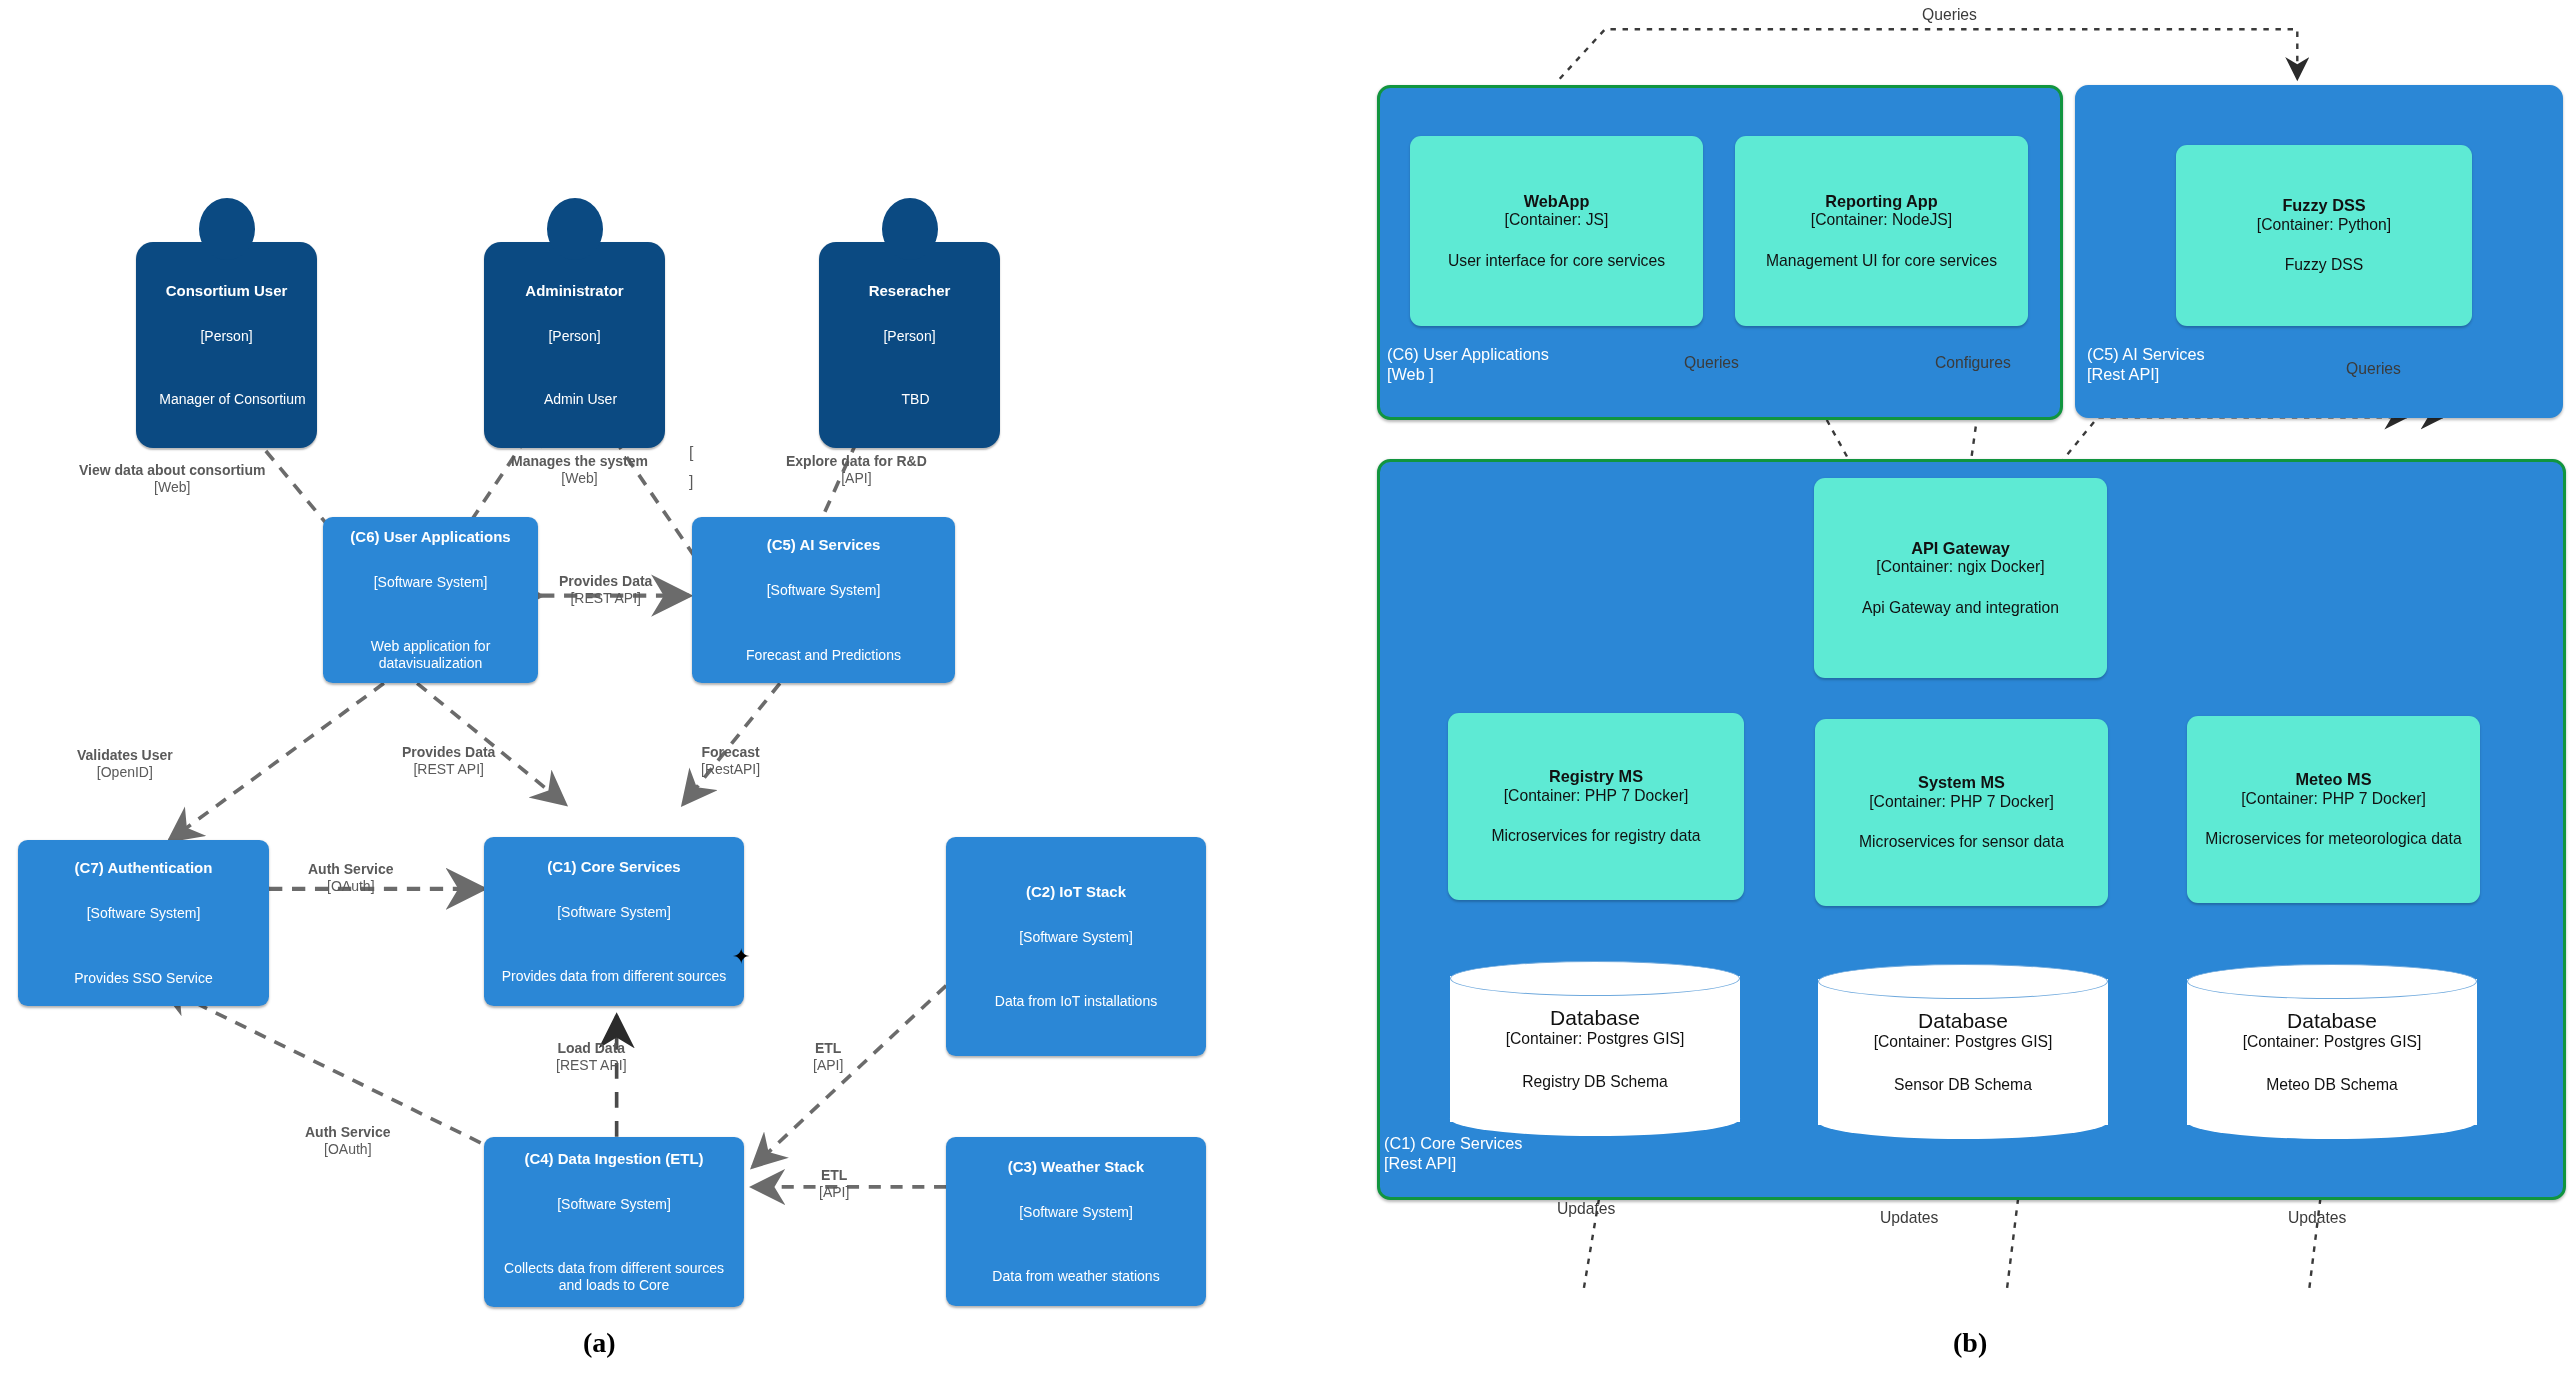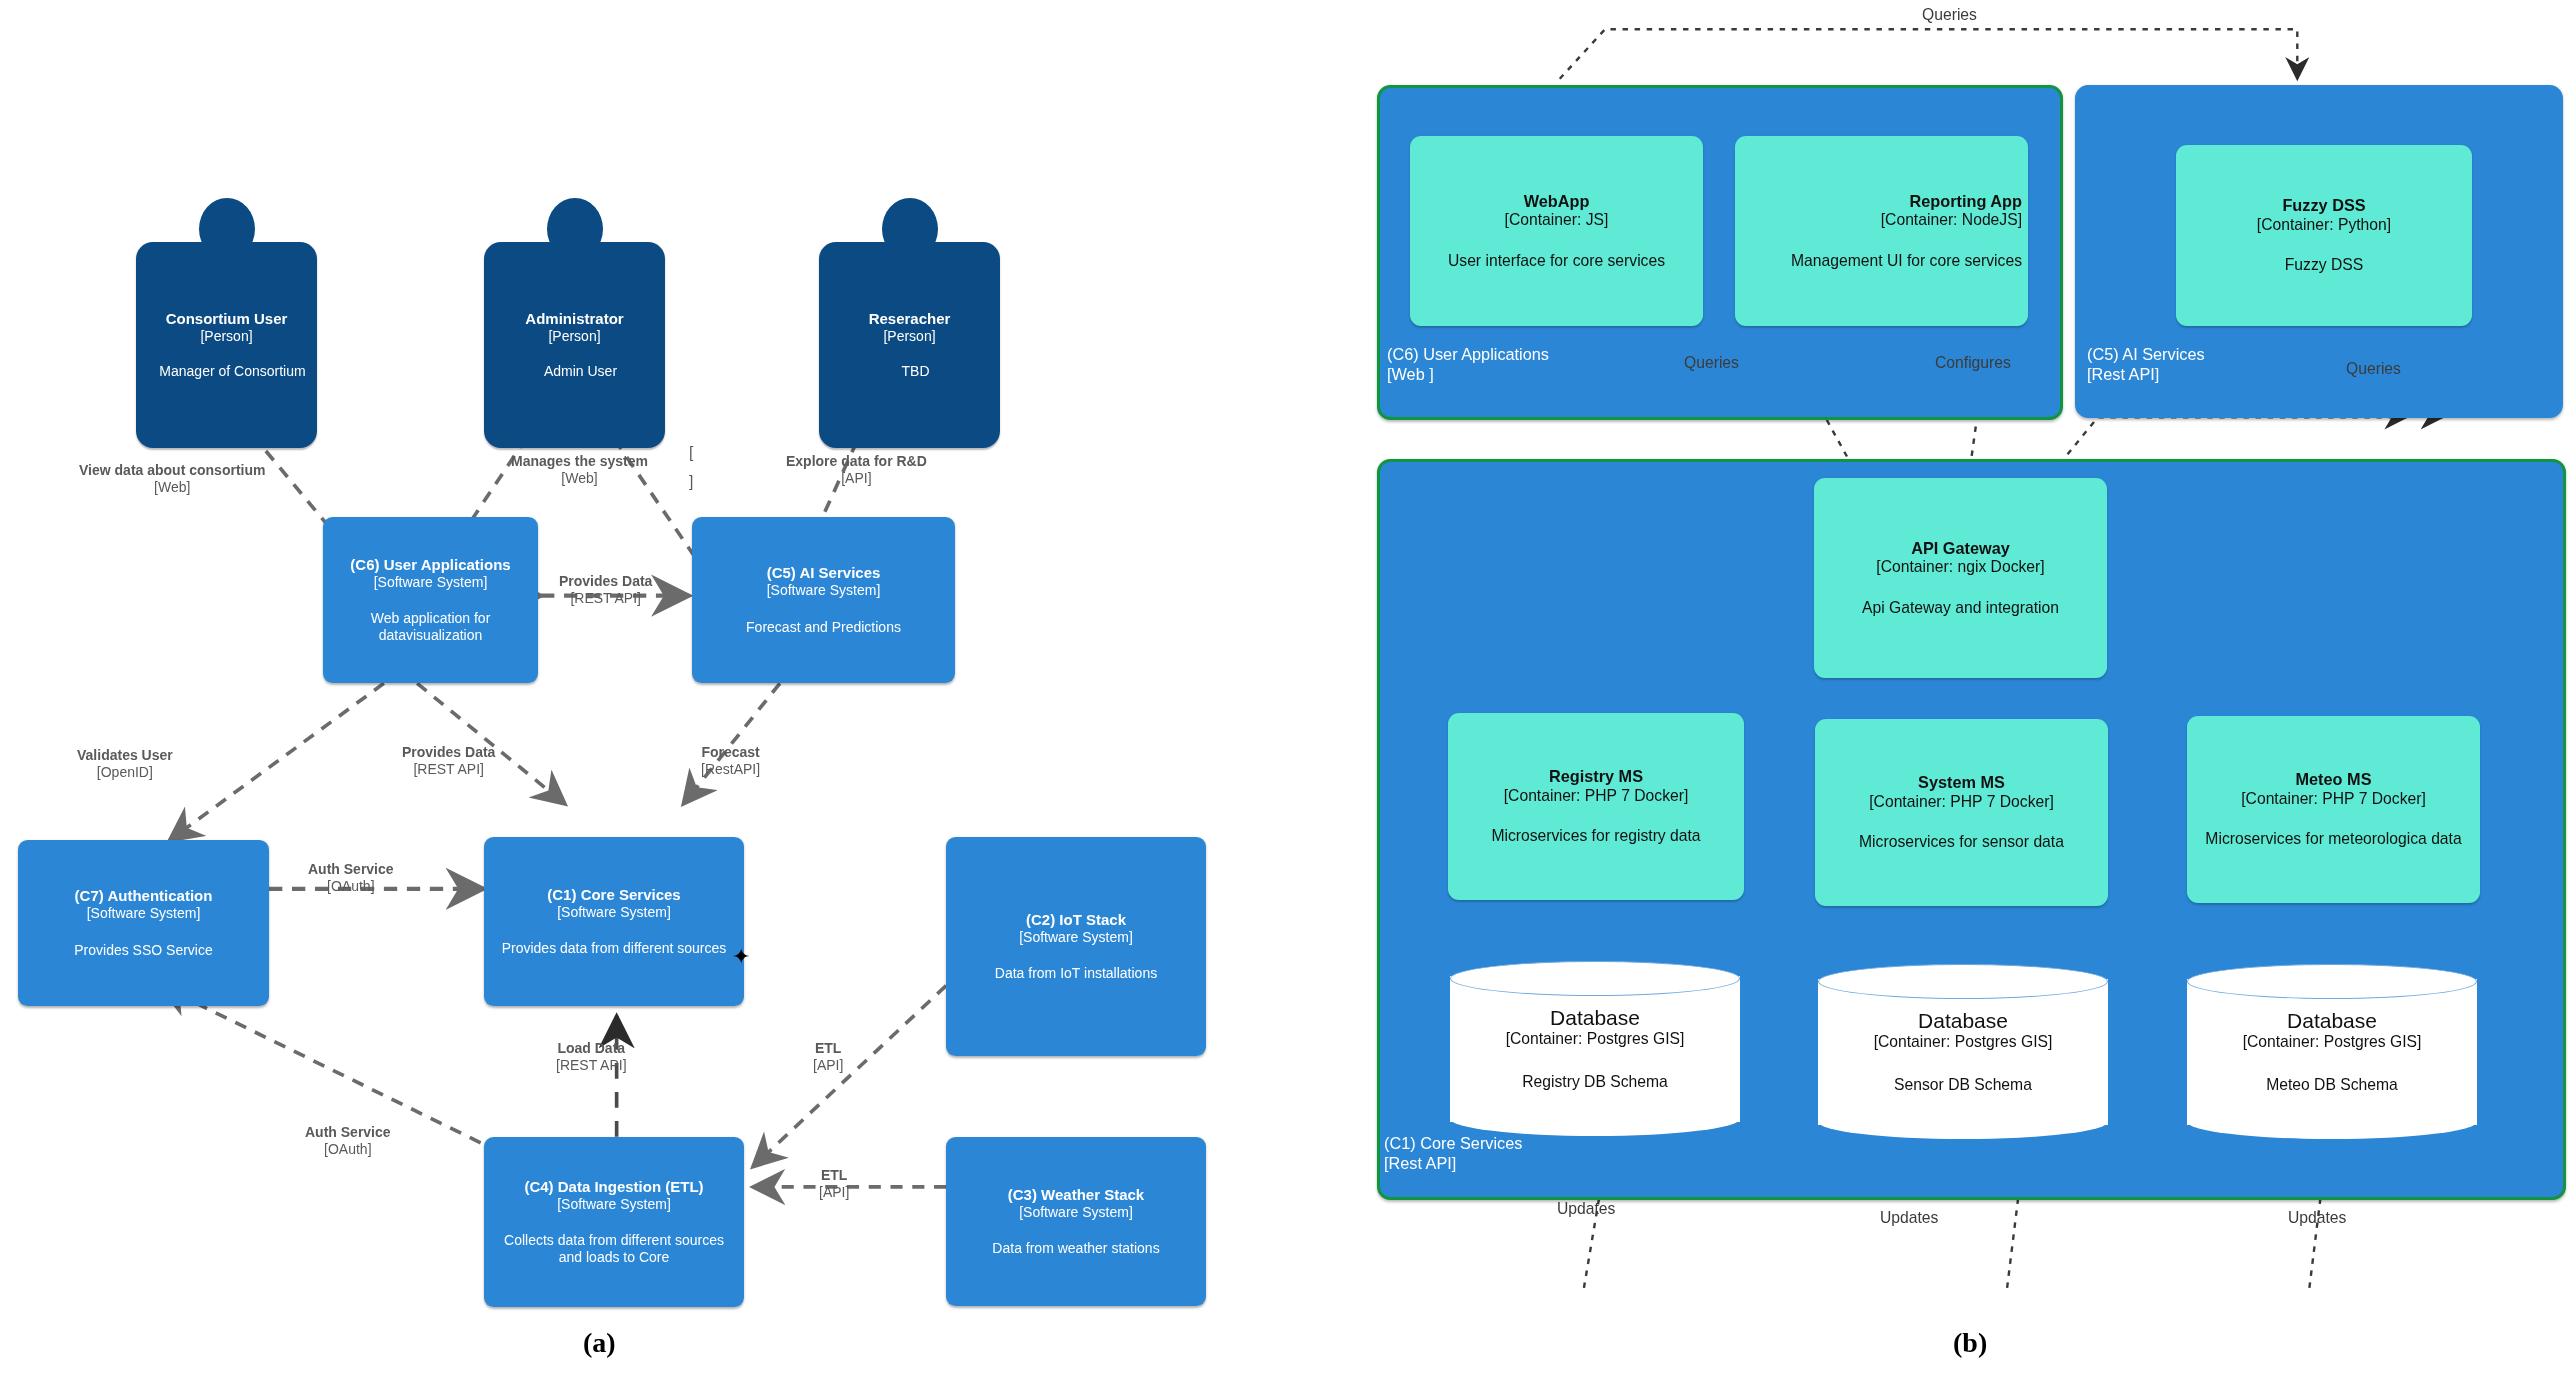--- a/index.html
+++ b/index.html
@@ -1,20 +1,20 @@
 <!DOCTYPE html>
 <html style="font-size:9.7px"><head>
 <meta charset="utf-8">
 <style>
   html,body{margin:0;padding:0;background:#ffffff;}
   body{font-family:"Liberation Sans",sans-serif;}
   #root{position:relative;width:2576px;height:1392px;background:#ffffff;overflow:hidden;}
 
   
-  .abs{position:absolute;box-sizing:border-box;}
+  .abs{position:absolute;box-sizing:border-box;gap:28px;}
 
   
   .person{
     position:absolute;
     background:#0b4a82;
     border-radius:17px;
     color:#ffffff;
     text-align:center;
     display:flex;flex-direction:column;align-items:center;justify-content:center;
     box-shadow:0 1.2px 1.8px rgba(0,0,0,.28);
@@ -314,21 +314,21 @@
     <div>(C1) Core Services</div>
     <div>[Rest API]</div>
   </div>
 
   <div class="cbox" style="left:1410px;top:136px;width:293px;height:190px;">
     <span class="c-name">WebApp</span>
     <span class="c-type">[Container: JS]</span>
     <span class="c-desc">User interface for core services</span>
   </div>
 
-  <div class="cbox" style="left:1735px;top:136px;width:293px;height:190px;align-items:flex-end;">
+  <div class="cbox" style="left:1735px;top:136px;width:293px;height:190px;">
     <span class="c-name">Reporting App</span>
     <span class="c-type">[Container: NodeJS]</span>
     <span class="c-desc">Management UI for core services</span>
   </div>
 
   <div class="cbox" style="left:2176px;top:145px;width:296px;height:181px;">
     <span class="c-name">Fuzzy DSS</span>
     <span class="c-type">[Container: Python]</span>
     <span class="c-desc">Fuzzy DSS</span>
   </div>

